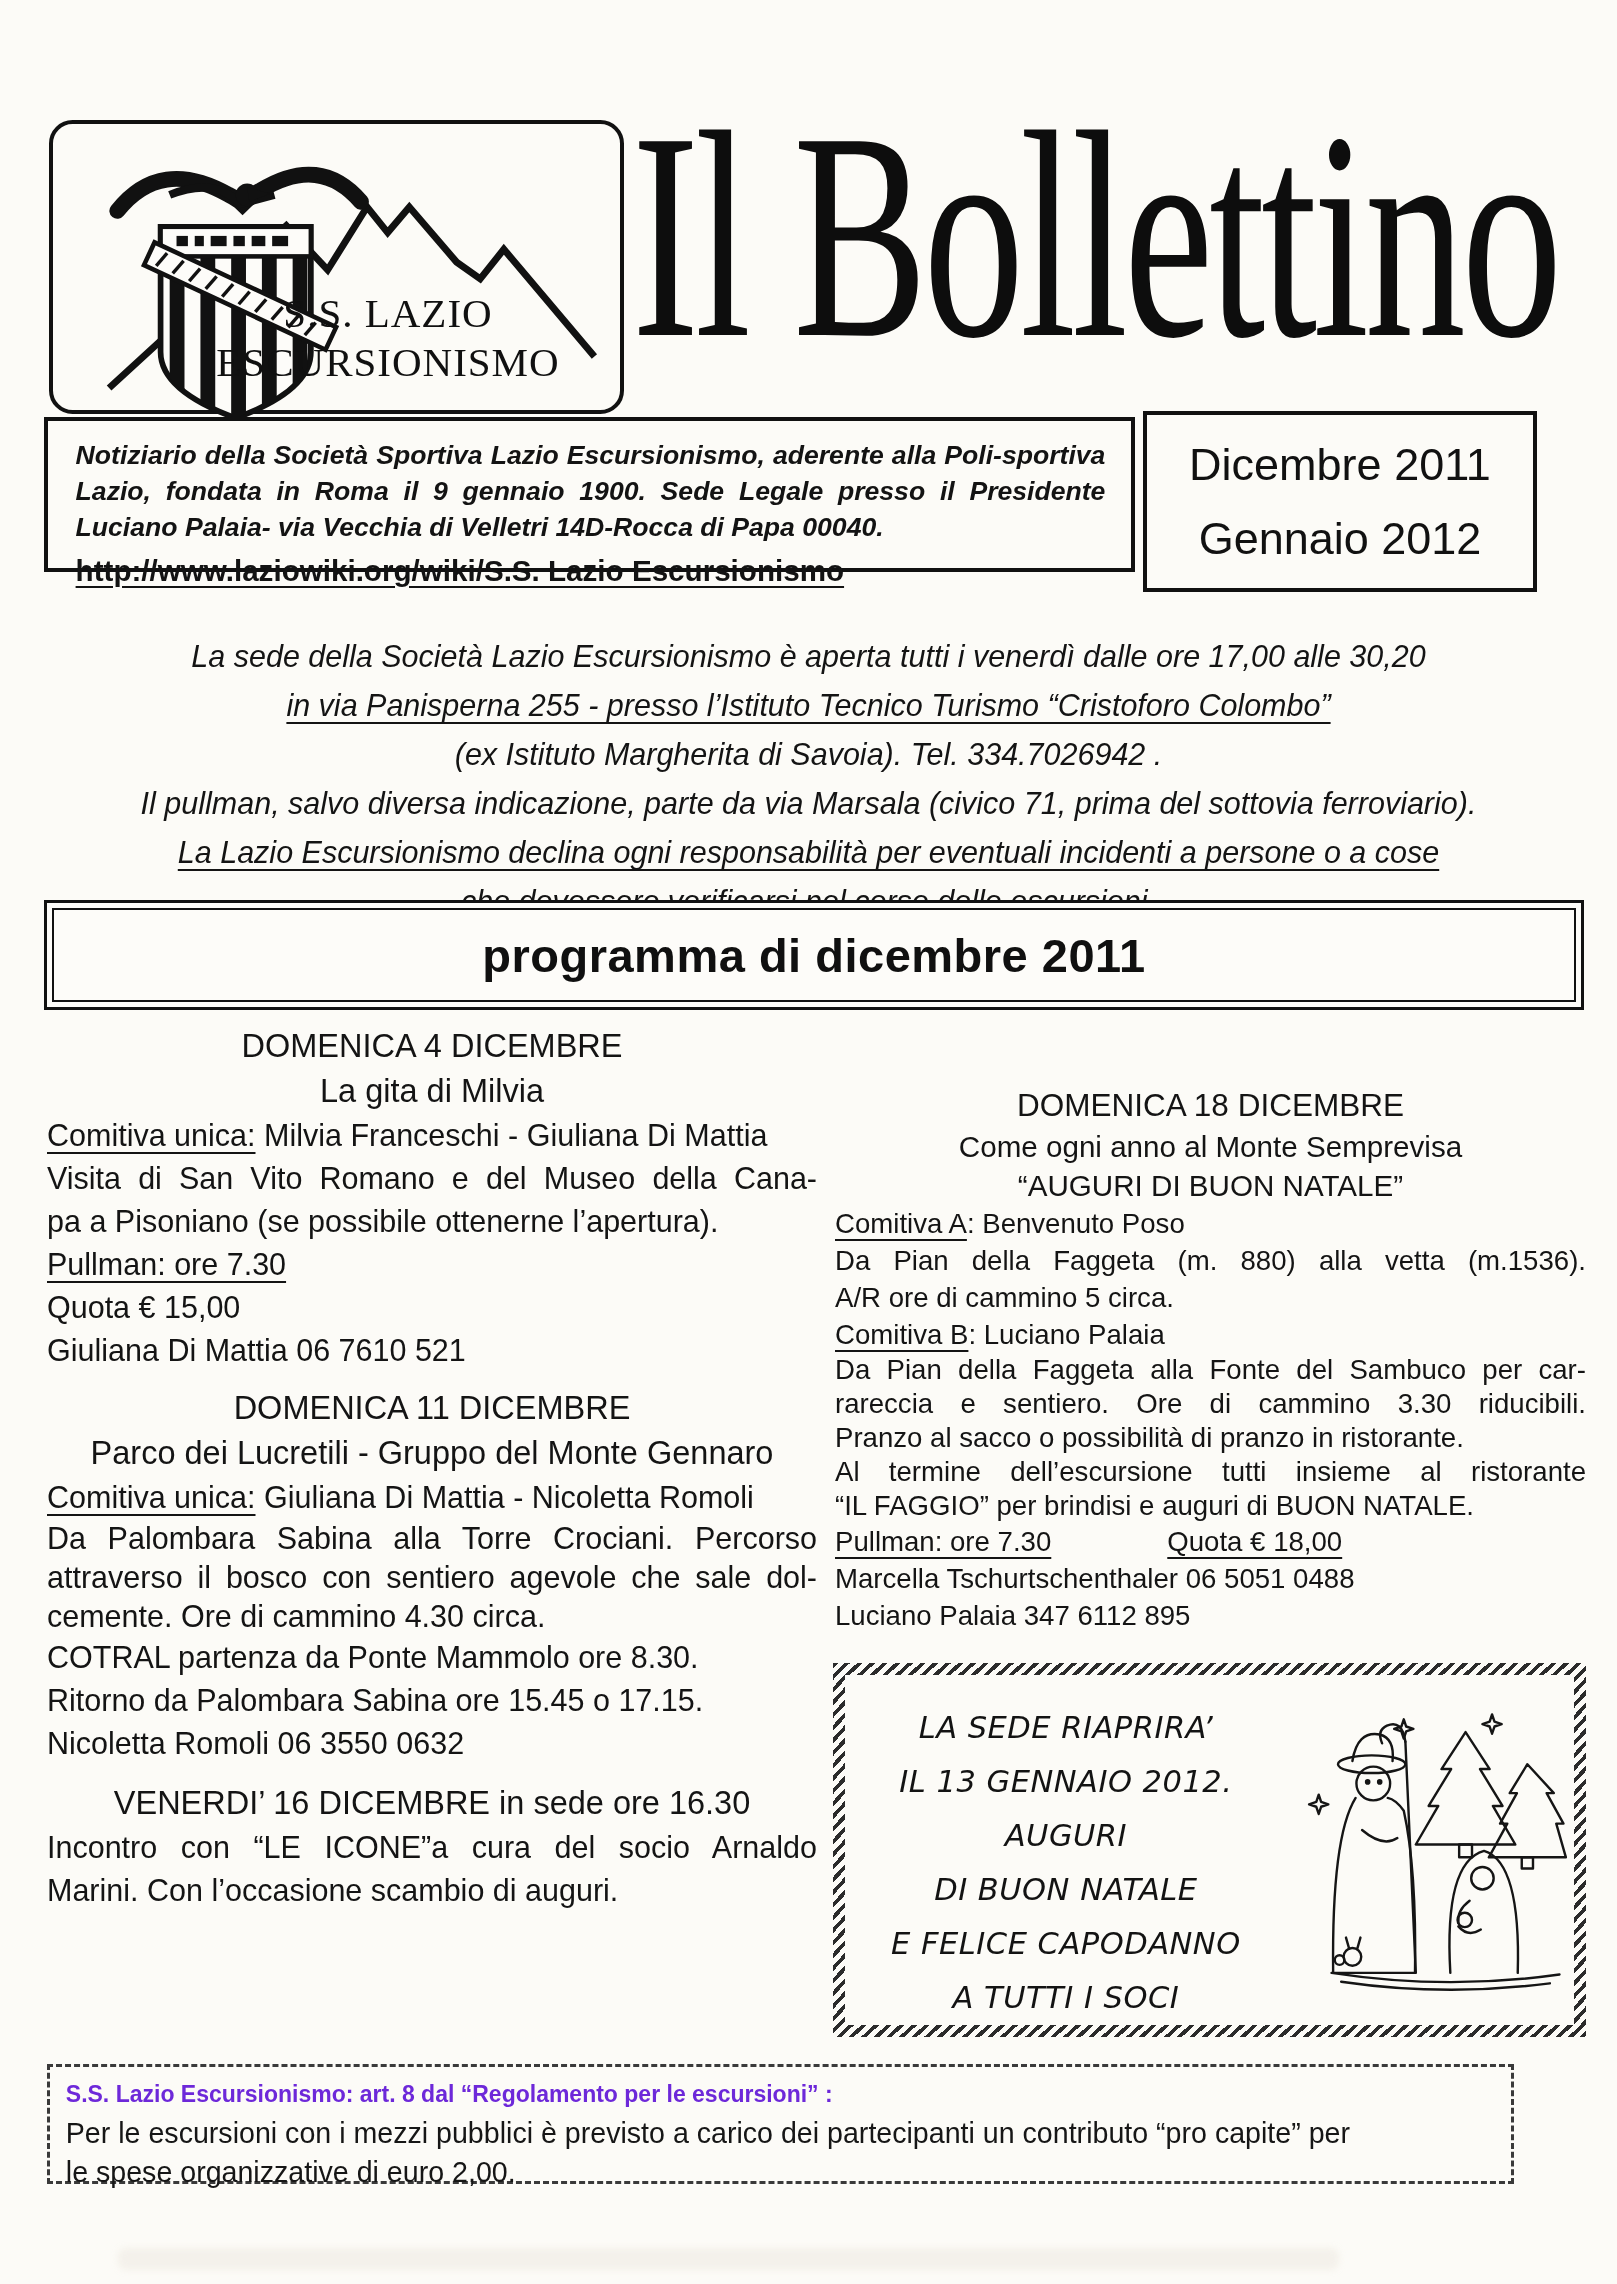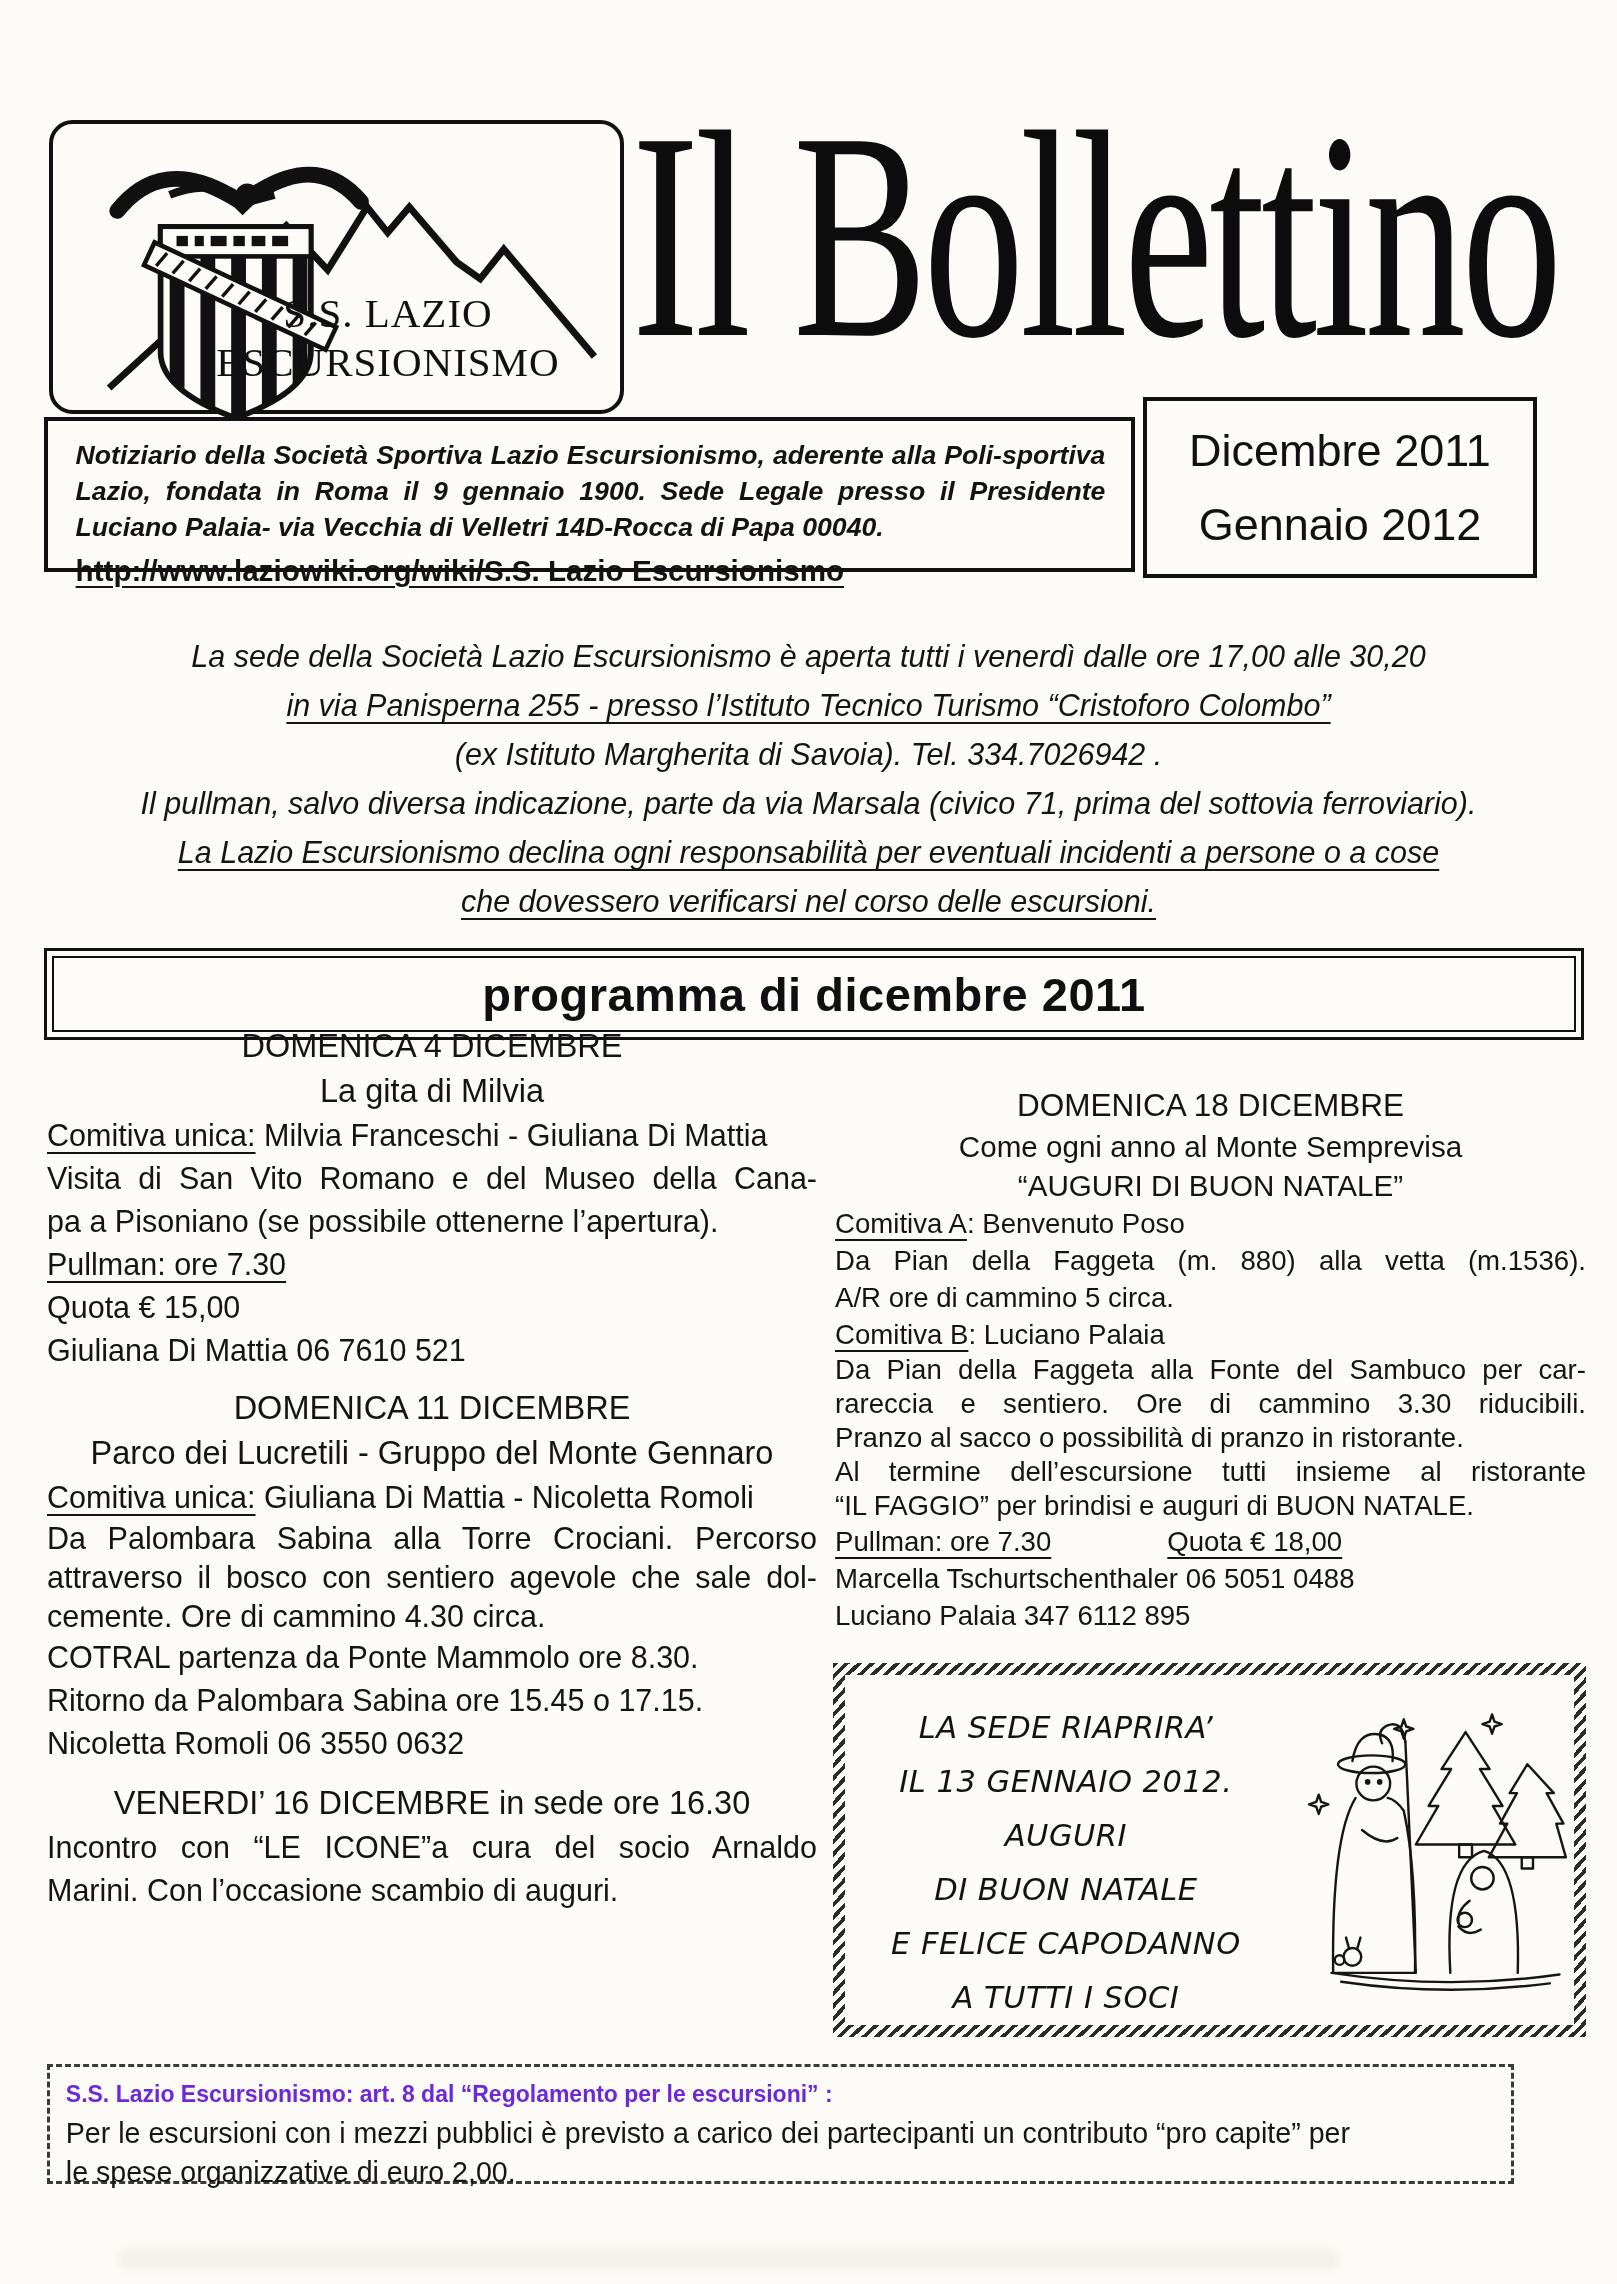--- a/index.html
+++ b/index.html
@@ -35,33 +35,33 @@
   }
   .info-par{
     margin:0;font-style:italic;font-weight:bold;font-size:26.6px;line-height:36px;
     text-align:justify;color:#131313;
   }
   .info-url{
     margin-top:8.9px;font-weight:bold;font-size:29.6px;color:#131313;
     text-decoration:underline;text-decoration-thickness:2px;text-underline-offset:4.9px;
   }
   .issue-box{
-    position:absolute;left:1143px;top:397px;width:394px;height:181px;
+    position:absolute;left:1143px;top:411px;width:394px;height:181px;
     border:4.9px solid #111;box-sizing:border-box;
     display:flex;flex-direction:column;justify-content:center;align-items:center;
     gap:22px;font-size:45px;color:#111;
   }
   
   .intro{position:absolute;left:44px;top:632px;width:1529px;text-align:center;
     font-style:italic;font-size:30.5px;color:#141414;}
   .intro .i-line{line-height:49px;}
   .ul{text-decoration:underline;text-decoration-thickness:2px;text-underline-offset:5.9px;}
   
   .program-box{
-    position:absolute;left:44px;top:948px;width:1540px;height:92px;
+    position:absolute;left:44px;top:900px;width:1540px;height:110px;
     border:3px solid #111;box-sizing:border-box;background:#fdfcf9;padding-left:9px;
   }
   .program-inner{
     position:absolute;left:4.9px;top:4.9px;right:4.9px;bottom:4.9px;
     border:2px solid #111;display:flex;align-items:center;justify-content:center;
     font-weight:bold;font-size:47px;color:#101010;letter-spacing:0.5px;
   }
   
   .lc{position:absolute;left:47px;top:1024px;width:770px;font-size:30.5px;color:#141414;}
   .lc .h{text-align:center;font-size:32.5px;line-height:45px;}

